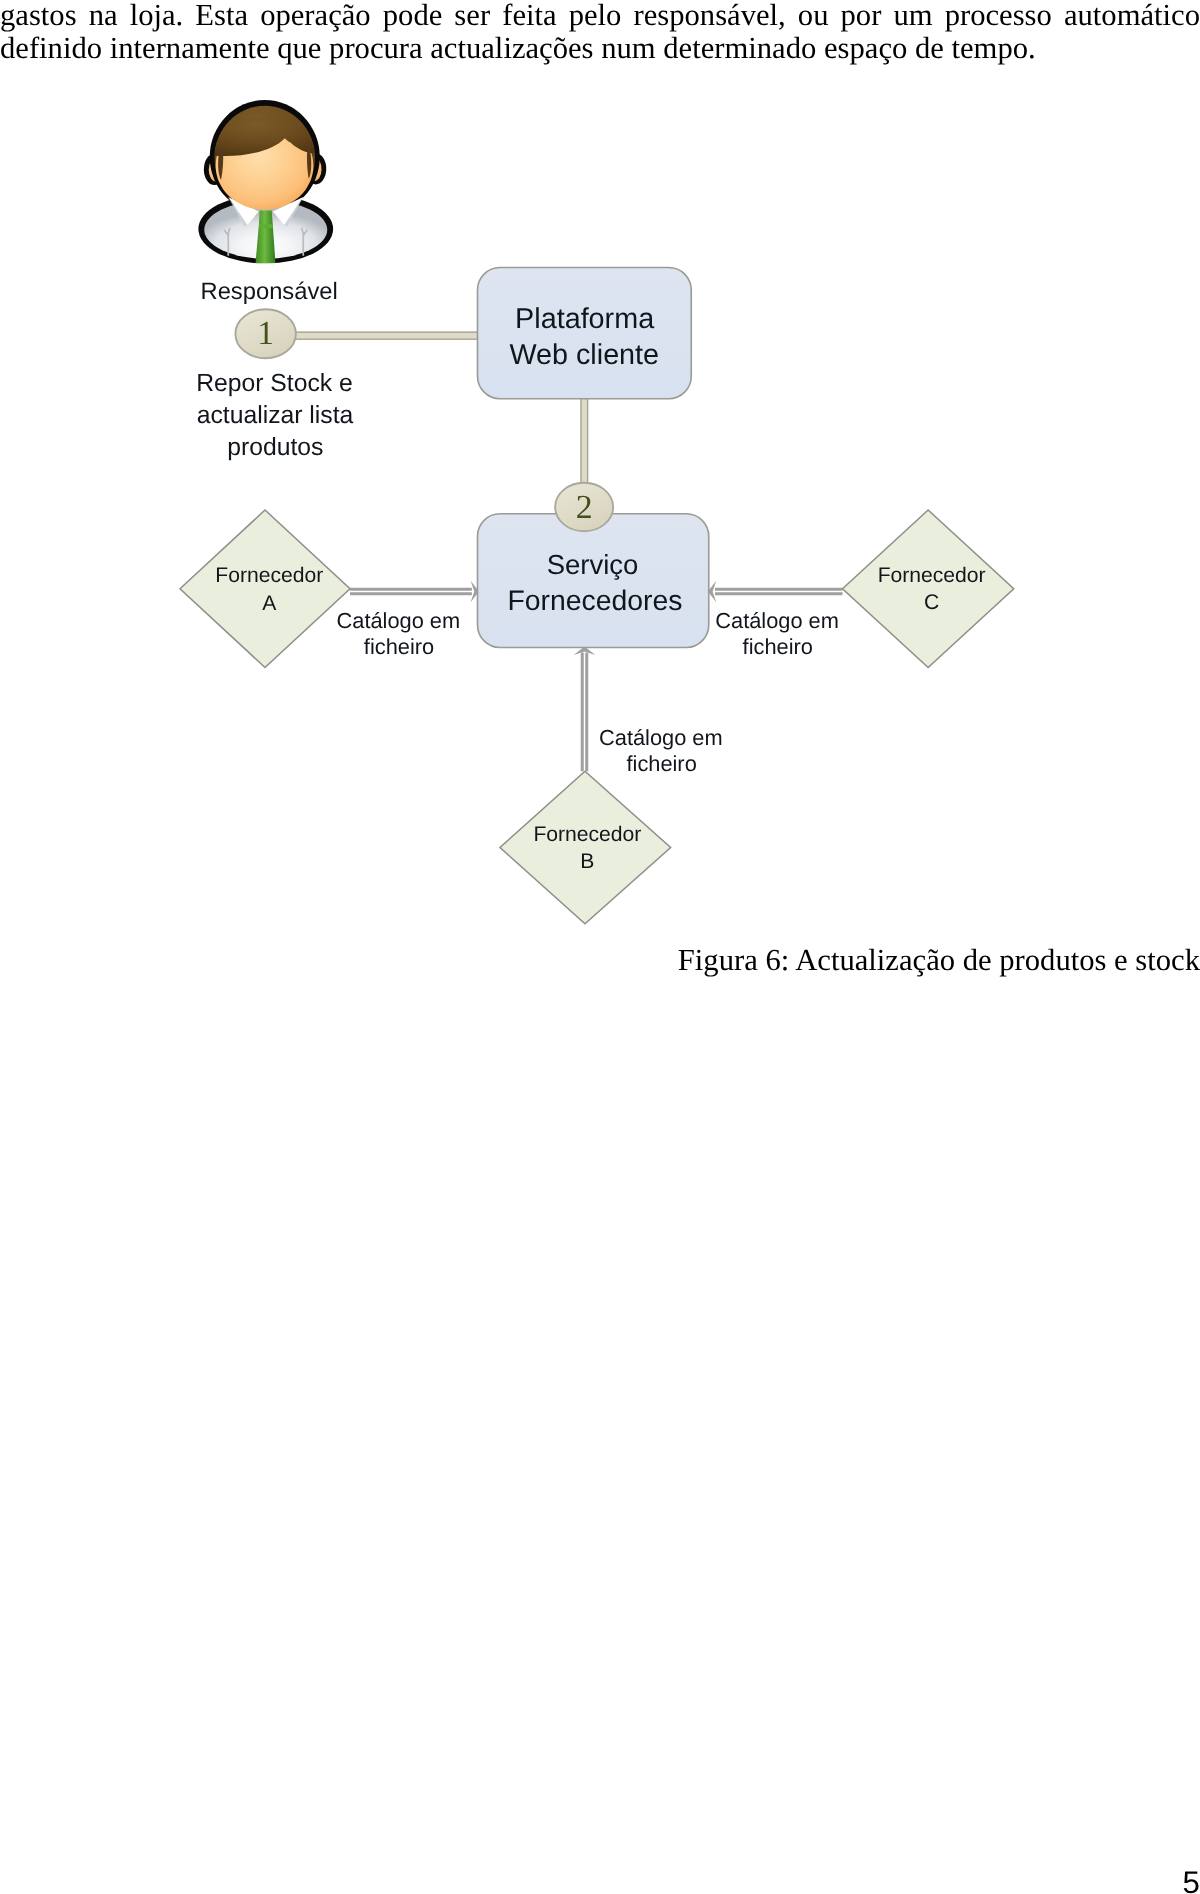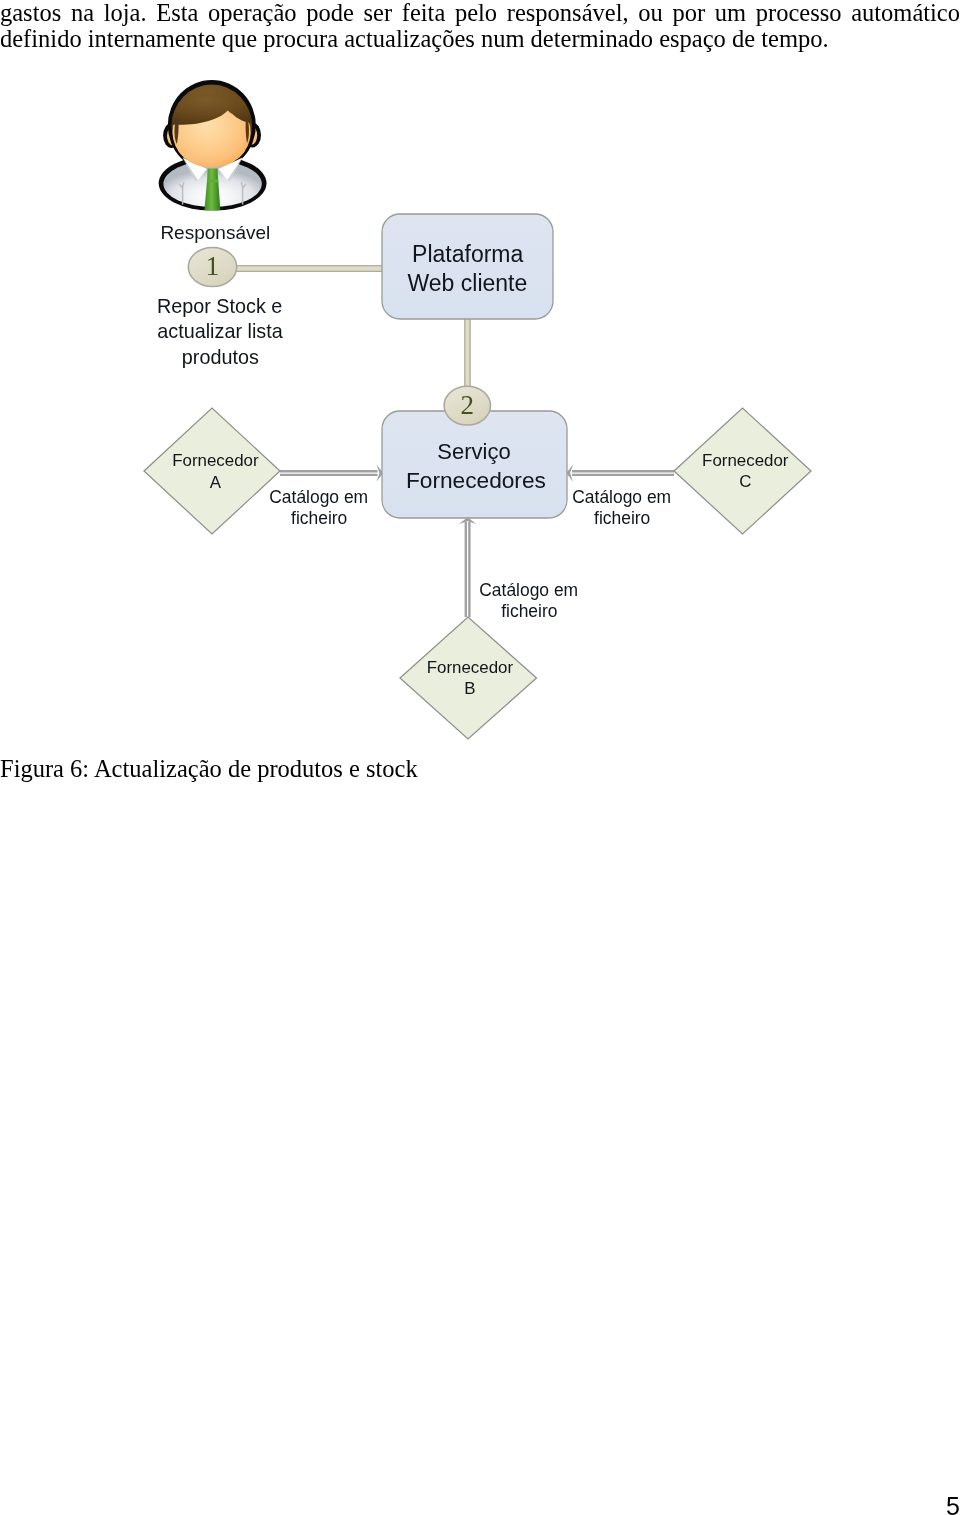--- a/index.html
+++ b/index.html
@@ -3,21 +3,21 @@
 <meta charset="utf-8">
 <style>
   html,body{margin:0;padding:0;background:#ffffff;}
   body{width:960px;height:1515px;position:relative;overflow:hidden;
        font-family:"Liberation Serif",serif;color:#000000;
        -webkit-font-smoothing:antialiased;}
   .page{position:absolute;left:0;top:0;width:927px;height:1515px;}
   #para{position:absolute;left:0;top:0px;width:960px;
         font-size:24.5px;line-height:26px;text-align:justify;
         text-justify:inter-word;}
-  #figcap{position:absolute;left:0;top:756px;width:960px;text-align:left;
+  #figcap{position:absolute;left:0;top:756px;width:960px;text-align:right;
           font-size:24.5px;line-height:26px;}
   #pageno{position:absolute;left:0;top:1493px;width:960px;text-align:right;
           font-family:"Liberation Sans",sans-serif;
           font-size:25px;line-height:26px;}
   #diagram{position:absolute;left:0;top:0;width:960px;height:800px;}
   .dtxt{font-family:"Liberation Sans",sans-serif;fill:#11161c;}
 </style>
 </head>
 <body>
 

